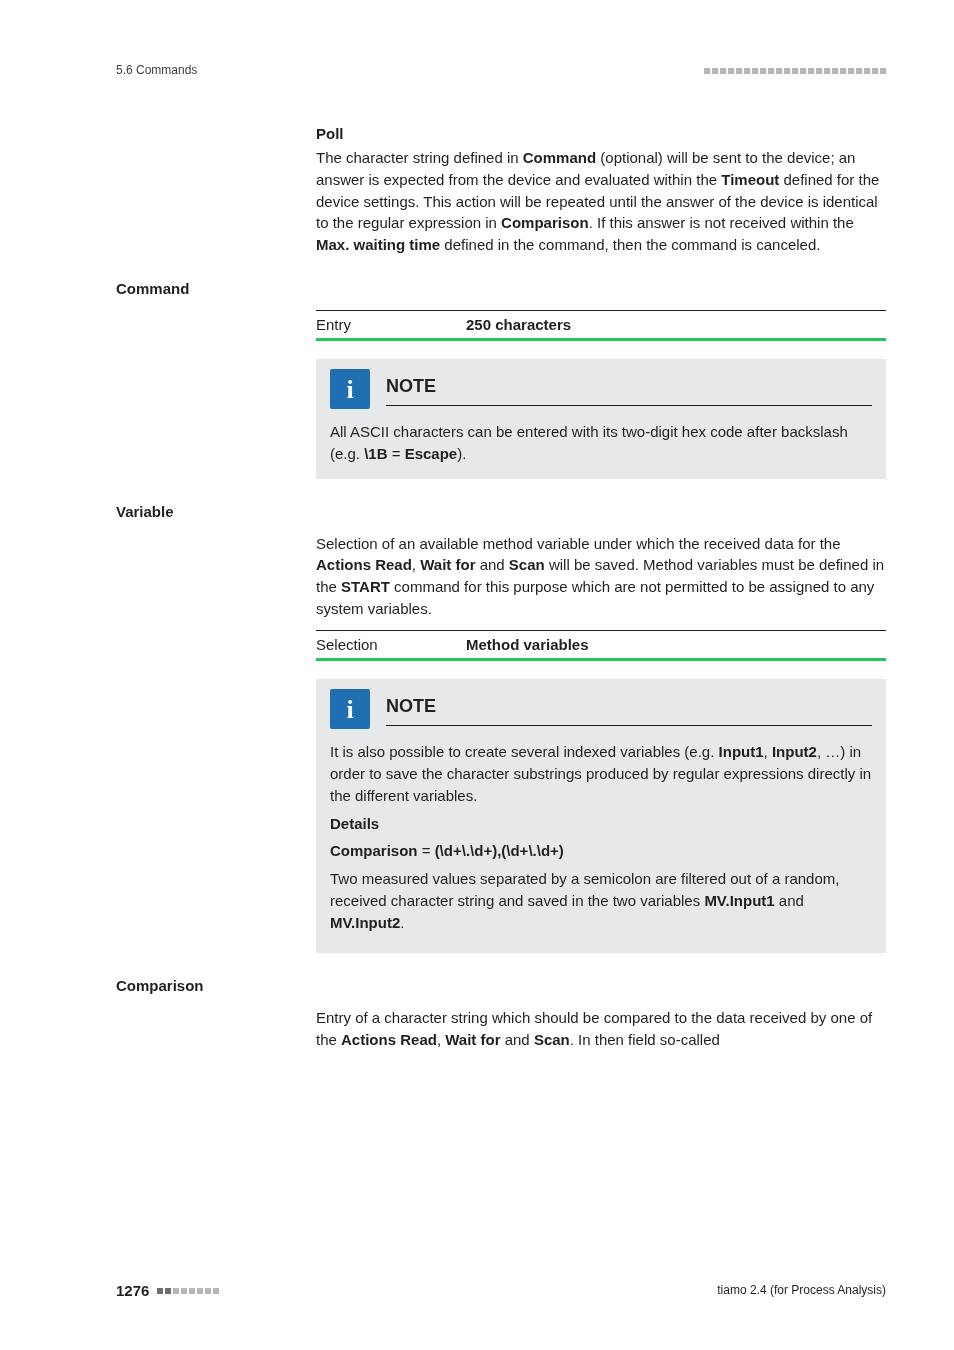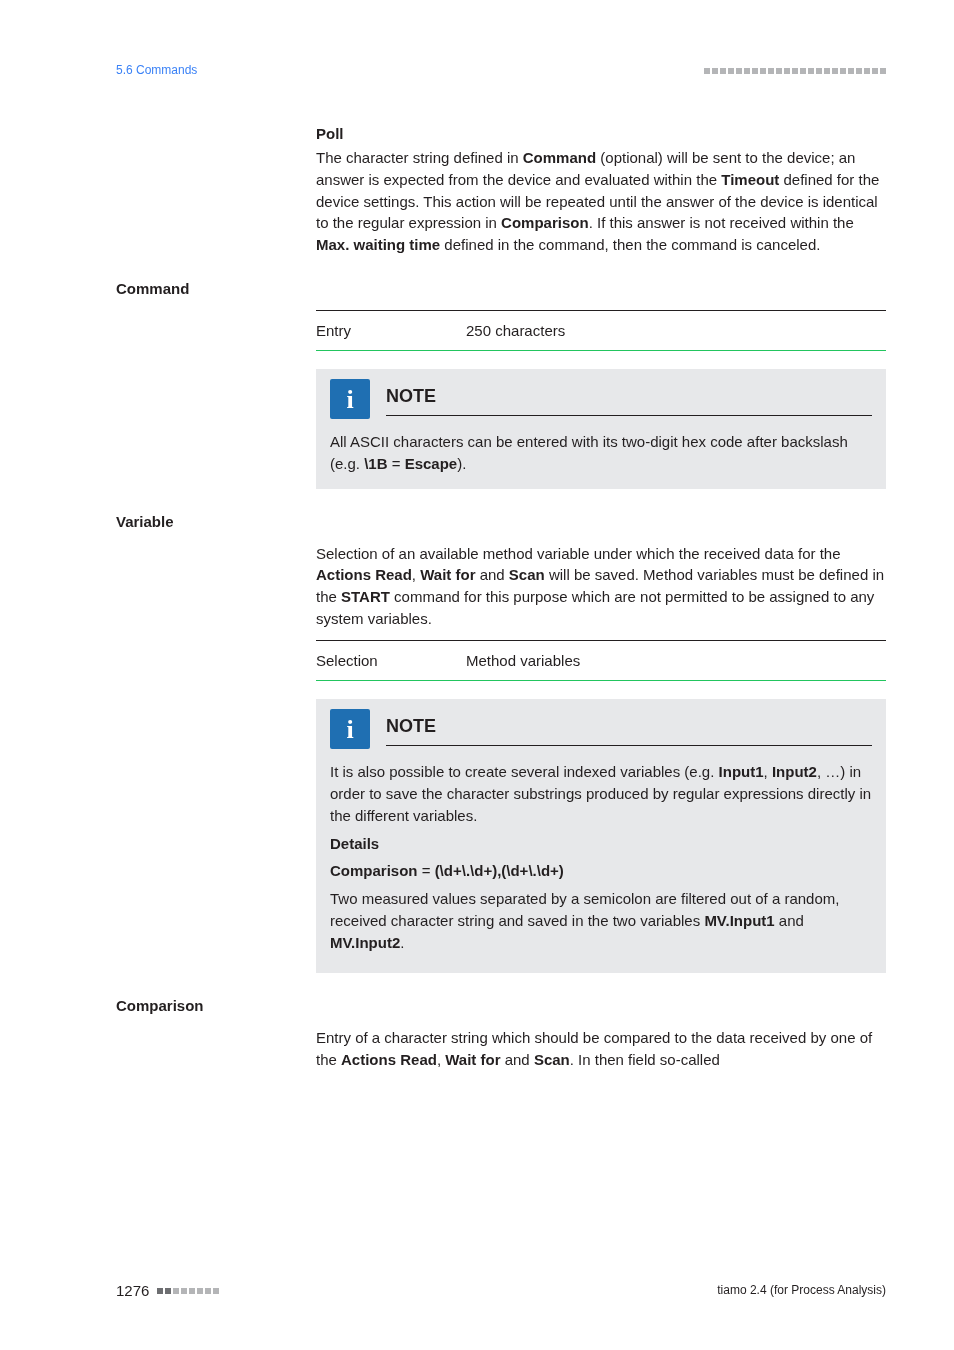--- a/index.html
+++ b/index.html
@@ -15,43 +15,43 @@
   }
   .page {
     padding: 62px 68px 40px 116px;
   }
   .header {
     display: flex;
     justify-content: space-between;
     align-items: center;
     font-size: 12px;
     margin-bottom: 44px;
-    color: #3b82f6;
+    color: #404040;
   }
   .header-right {
     display: flex;
     gap: 2px;
   }
   .sq { width: 6px; height: 6px; background: #b4b5b7; display:inline-block;}
   .sq.d { background: #6d6e71; }
   .indent-block { margin-left: 200px; }
   .poll-block { margin-left: 200px; margin-bottom: 22px;}
   .poll-title { font-weight: 700; margin-bottom: 2px;}
   .side-heading { font-weight: 700; margin-top: 8px; margin-bottom: 10px; }
   .para { margin-bottom: 10px; }
   .entry-row {
     border-top: 1px solid #231f20;
-    border-bottom: 1px solid #22c55e;
-    display: flex;
-    padding: 9px 0;
+    border-bottom: 3px solid #22c55e;
+    display: flex;
+    padding: 3px 0;
     margin-top: 2px;
     margin-bottom: 18px;
   }
   .entry-row .lbl { width: 150px; }
-  .entry-row .val { font-weight: 400; }
+  .entry-row .val { font-weight: 700; }
   .note-box {
     background: #e7e8ea;
     padding: 0 14px 14px 14px;
     margin-bottom: 22px;
   }
   .note-head {
     display: flex;
     align-items: center;
     gap: 16px;
     padding-top: 10px;
@@ -74,21 +74,21 @@
     position: absolute;
     bottom: 48px;
     left: 116px;
     right: 68px;
     display: flex;
     justify-content: space-between;
     align-items: center;
     font-size: 12px;
   }
   .footer-left { display:flex; align-items:center; gap:8px;}
-  .page-num { font-weight:400; font-size: 15px;}
+  .page-num { font-weight:700; font-size: 15px;}
   .footer-sq { display:flex; gap:2px;}
   b { font-weight: 700; }
 </style>
 </head>
 <body>
 
 <div class="page">
   <div class="header">
     <span>5.6 Commands</span>
     <span class="header-right">

